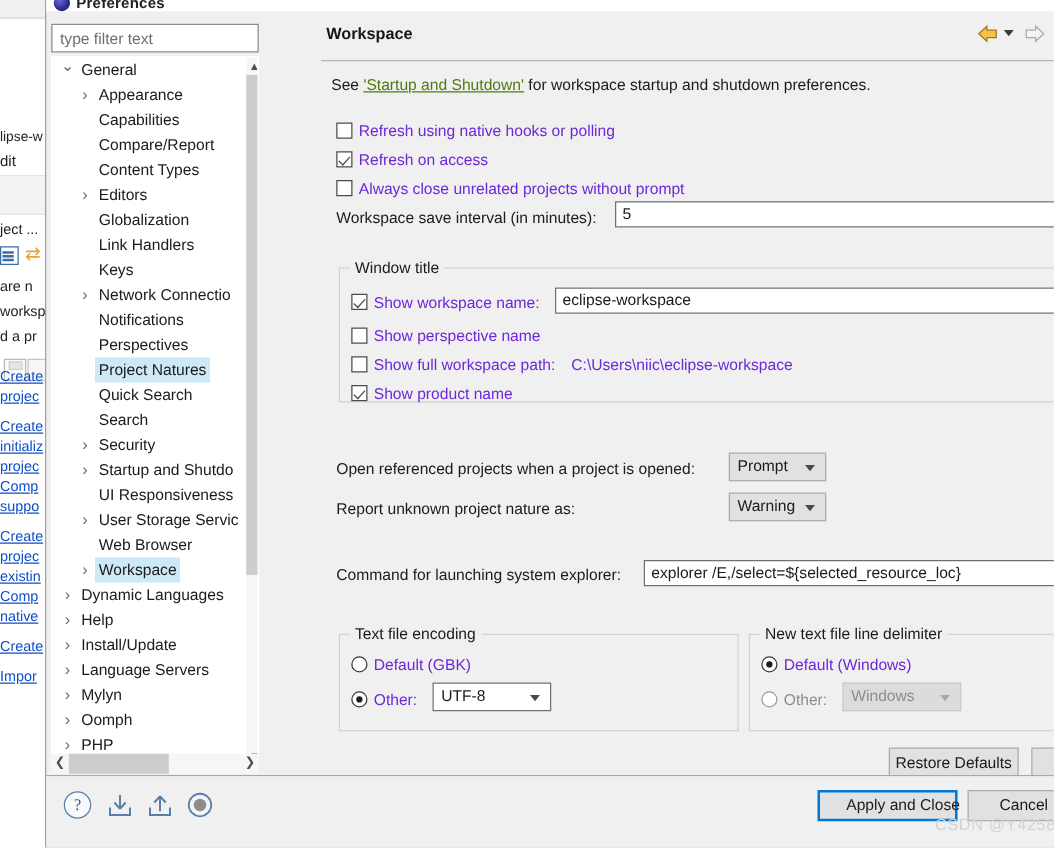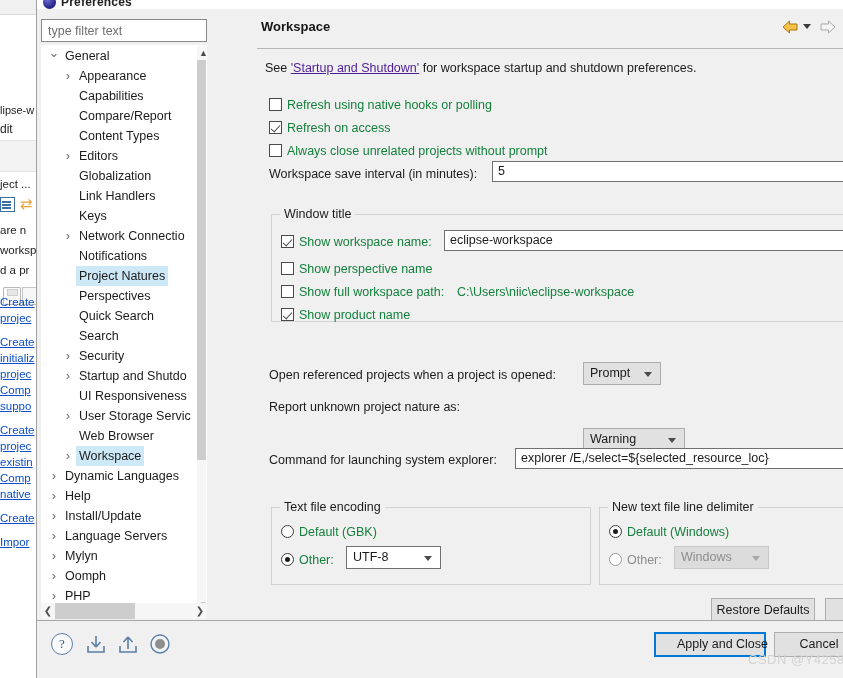--- a/index.html
+++ b/index.html
@@ -163,21 +163,21 @@
   .nav-caret {
     position:absolute; left: 22px; top: 7px; width:0;height:0;
     border-left:4px solid transparent;border-right:4px solid transparent;
     border-top:5px solid #3b3b3b;
   }
 
   .desc-line {
     position: absolute; left: 44px; top: 50px; font-size: 12.5px; color: #1b1b1b;
     white-space: nowrap;
   }
-  .desc-line a { color: #4c1d95; text-decoration: underline; }
+  .desc-line a { color: #4d7c0f; text-decoration: underline; }
 
   
   .cb {
     position: absolute; width: 13px; height: 13px; box-sizing: border-box;
     border: 1px solid #4a4a4a; background: #ffffff;
   }
   .cb.checked:after {
     content: ''; position: absolute; left: 3px; top: 1px;
     width: 4px; height: 8px; border: solid #4a4a4a;
     border-width: 0 1.6px 1.6px 0; transform: rotate(42deg);
@@ -185,21 +185,21 @@
   .rb {
     position: absolute; width: 13px; height: 13px; box-sizing: border-box;
     border: 1px solid #3c3c3c; border-radius: 50%; background: #ffffff;
   }
   .rb.checked:after {
     content:''; position:absolute; left:3px; top:3px; width:5px; height:5px;
     border-radius:50%; background:#1d1d1d;
   }
   .rb.disabled { border-color: #9a9a9a; }
   .opt-label {
-    position: absolute; font-size: 12.5px; color: #15803d; white-space: nowrap;
+    position: absolute; font-size: 12.5px; color: #6d28d9; white-space: nowrap;
     line-height: 14px;
   }
   .opt-label.dim { color: #8d8d8d; }
 
   .txtfield {
     position: absolute; height: 21px; box-sizing: border-box;
     border: 1px solid #707070; background: #ffffff;
     font-size: 12.5px; color: #1b1b1b; line-height: 19px; padding-left: 5px;
     white-space: nowrap; overflow: hidden;
   }
@@ -343,25 +343,25 @@
           <div class="tree-item">
             <span class="tlabel" style="left: 34px;">Keys</span>
           </div>
           <div class="tree-item">
             <span class="twisty" style="left: 20px; font-size: 13px;">›</span>
             <span class="tlabel" style="left: 34px;">Network Connectio</span>
           </div>
           <div class="tree-item">
             <span class="tlabel" style="left: 34px;">Notifications</span>
           </div>
+          <div class="tree-item">
+            <span class="tlabel" style="left: 34px;">Perspectives</span>
+          </div>
           <div class="tree-item selected">
             <span class="tlabel" style="left: 34px;">Project Natures</span>
-          </div>
-          <div class="tree-item">
-            <span class="tlabel" style="left: 34px;">Perspectives</span>
           </div>
           <div class="tree-item">
             <span class="tlabel" style="left: 34px;">Quick Search</span>
           </div>
           <div class="tree-item">
             <span class="tlabel" style="left: 34px;">Search</span>
           </div>
           <div class="tree-item">
             <span class="twisty" style="left: 20px; font-size: 13px;">›</span>
             <span class="tlabel" style="left: 34px;">Security</span>
@@ -474,21 +474,21 @@
         <div class="opt-label" style="left:27px; top:93px;">Show product name</div>
       </div>
 
       <div class="static-label" style="left:48px; top:357px;">Open referenced projects when a project is opened:</div>
       <div class="combo" style="left:362px; top:351px; width:78px;">
         <span>Prompt</span>
         <span class="carety"></span>
       </div>
 
       <div class="static-label" style="left:48px; top:389px;">Report unknown project nature as:</div>
-      <div class="combo" style="left:362px; top:383px; width:102px;margin-top:34px;">
+      <div class="combo" style="left:362px; top:383px; width:78px;">
         <span>Warning</span>
         <span class="carety"></span>
       </div>
 
       <div class="static-label" style="left:48px; top:442px;">Command for launching system explorer:</div>
       <div class="txtfield" style="left:294px; top:437px; width:380px;">explorer /E,/select=${selected_resource_loc}</div>
 
       <div class="group" style="left:50px; top:496px; width:320px; height:78px;">
         <div class="glegend">Text file encoding</div>
         <div class="rb" style="left:9px; top:17px;"></div>

